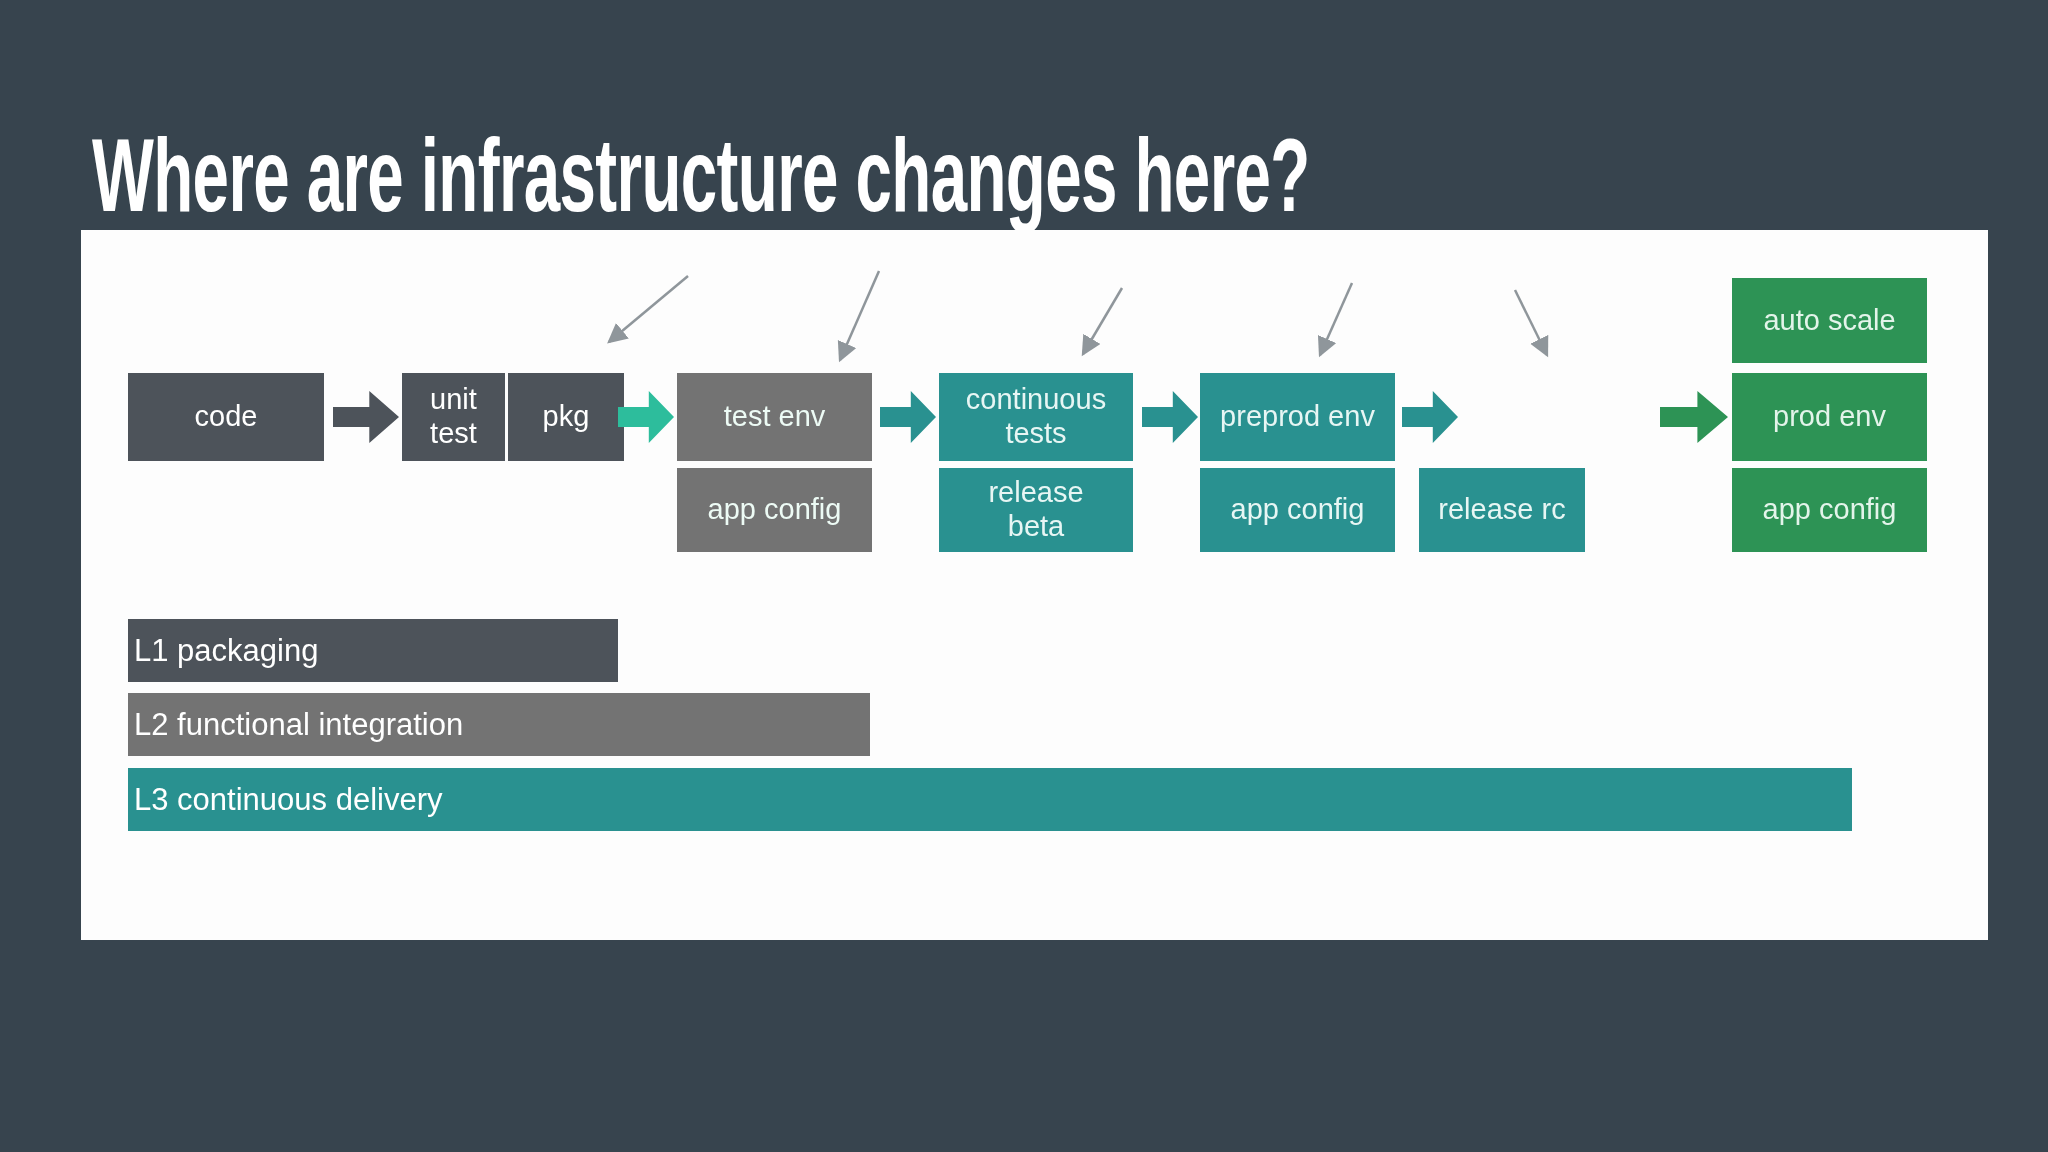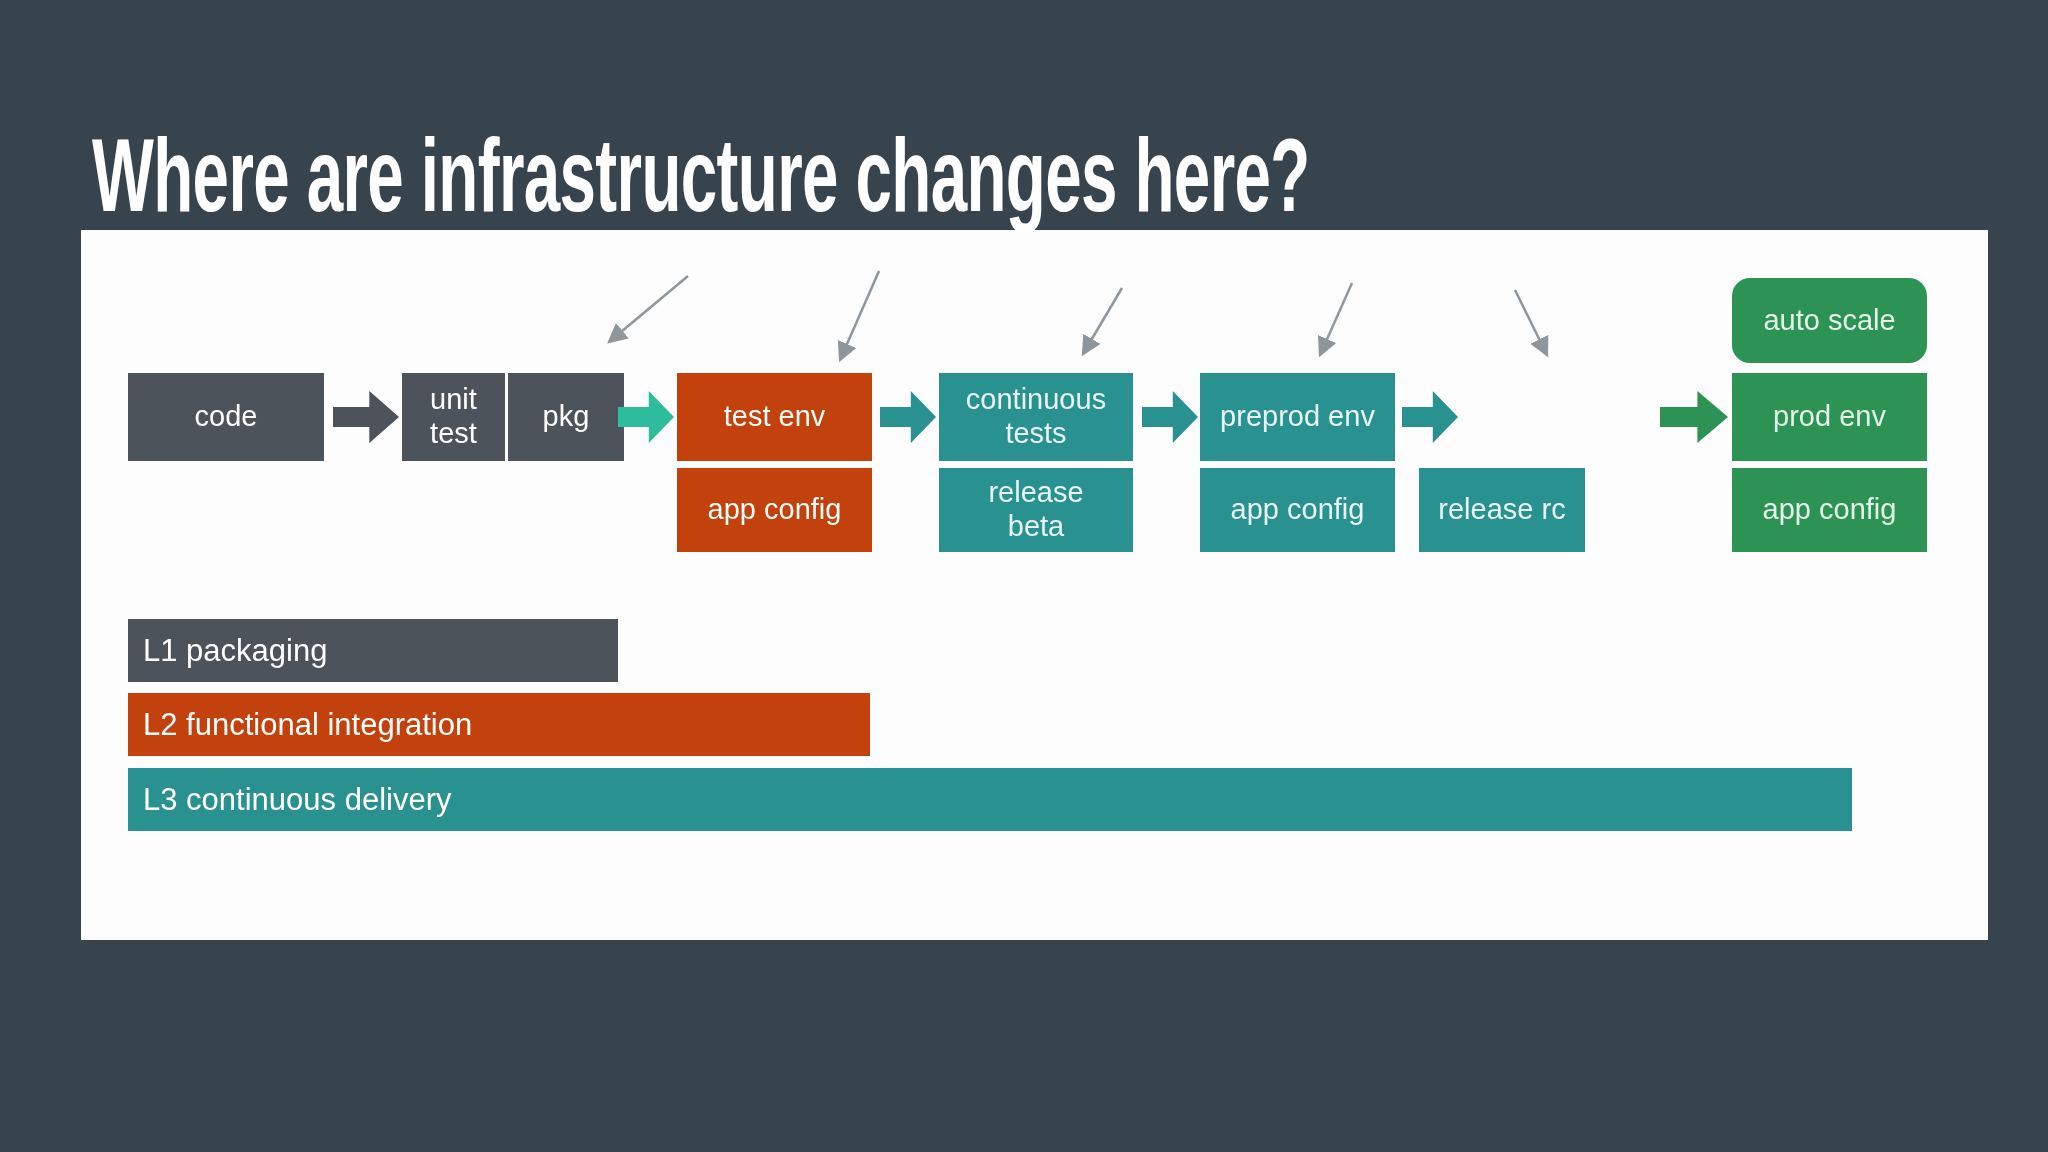--- a/index.html
+++ b/index.html
@@ -21,35 +21,35 @@
     background:#fdfdfd;
   }
   .box {
     position:absolute;
     display:flex; align-items:center; justify-content:center;
     text-align:center; font-size:29px; line-height:1.16;
   }
   .box span { white-space:pre-line; }
   .row-main { top:143px; height:88px; }
   .row-sub  { top:238px; height:84px; }
-  .row-above{ top:48px;  height:85px;border-radius:18px; }
+  .row-above{ top:48px;  height:85px; }
   .c-gray   { background:#4d535a; color:#ffffff; }
-  .c-teall  { background:#c2410c; color:#edfbf5; }
+  .c-teall  { background:#737373; color:#edfbf5; }
   .c-teal   { background:#299190; color:#e7f6f4; }
   .c-green  { background:#2d9355; color:#e3f4ea; }
   .farrow { position:absolute; top:161px; height:52px; }
   .f-gray  polygon { fill:#4d535a; }
   .f-teall polygon { fill:#2dbd9c; }
   .f-teal  polygon { fill:#299190; }
   .f-green polygon { fill:#2d9355; }
   .annot { position:absolute; left:0; top:0; pointer-events:none; }
   .annot line { stroke:#8f969b; stroke-width:2.5px; }
   .bar {
     position:absolute; left:47px; height:63px;
-    box-sizing:border-box; padding-left:15px;
+    box-sizing:border-box; padding-left:6px;
     display:flex; align-items:center;
     font-size:31px; color:#ffffff; white-space:nowrap;
   }
 </style>
 </head>
 <body>
 
 <div>
 
   <h1 class="title">Where are infrastructure changes here?</h1>

